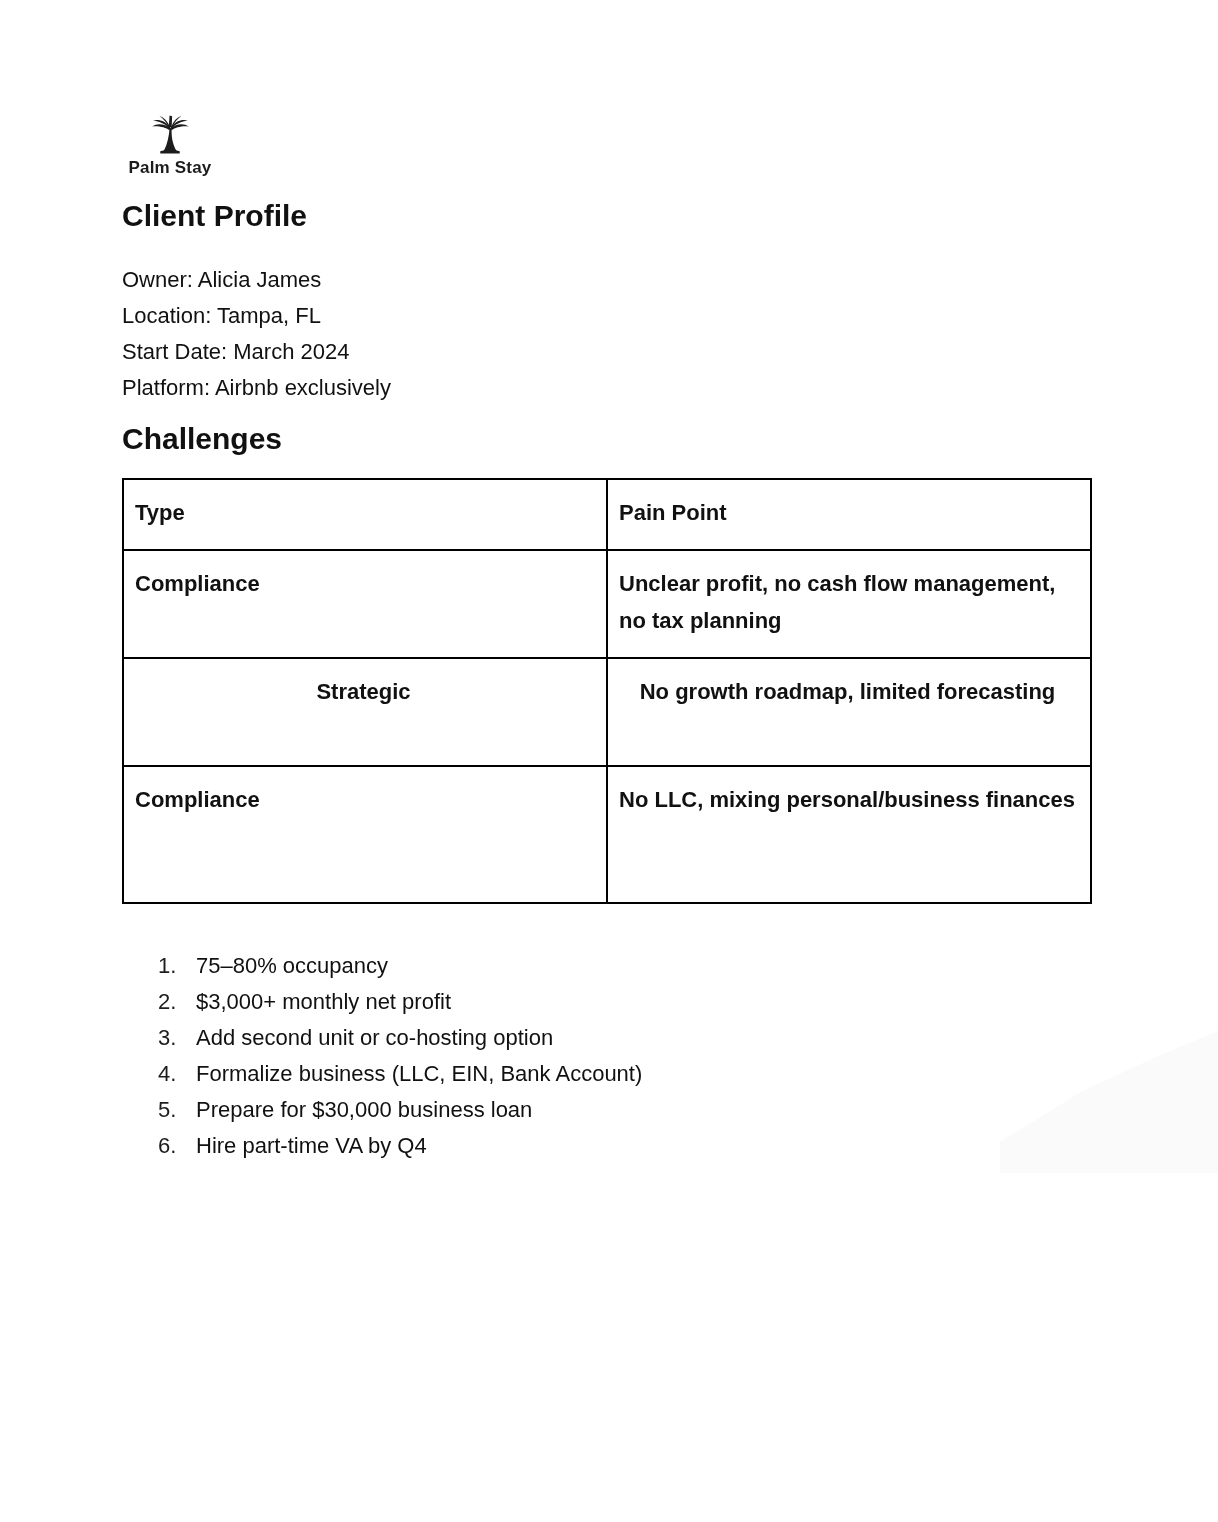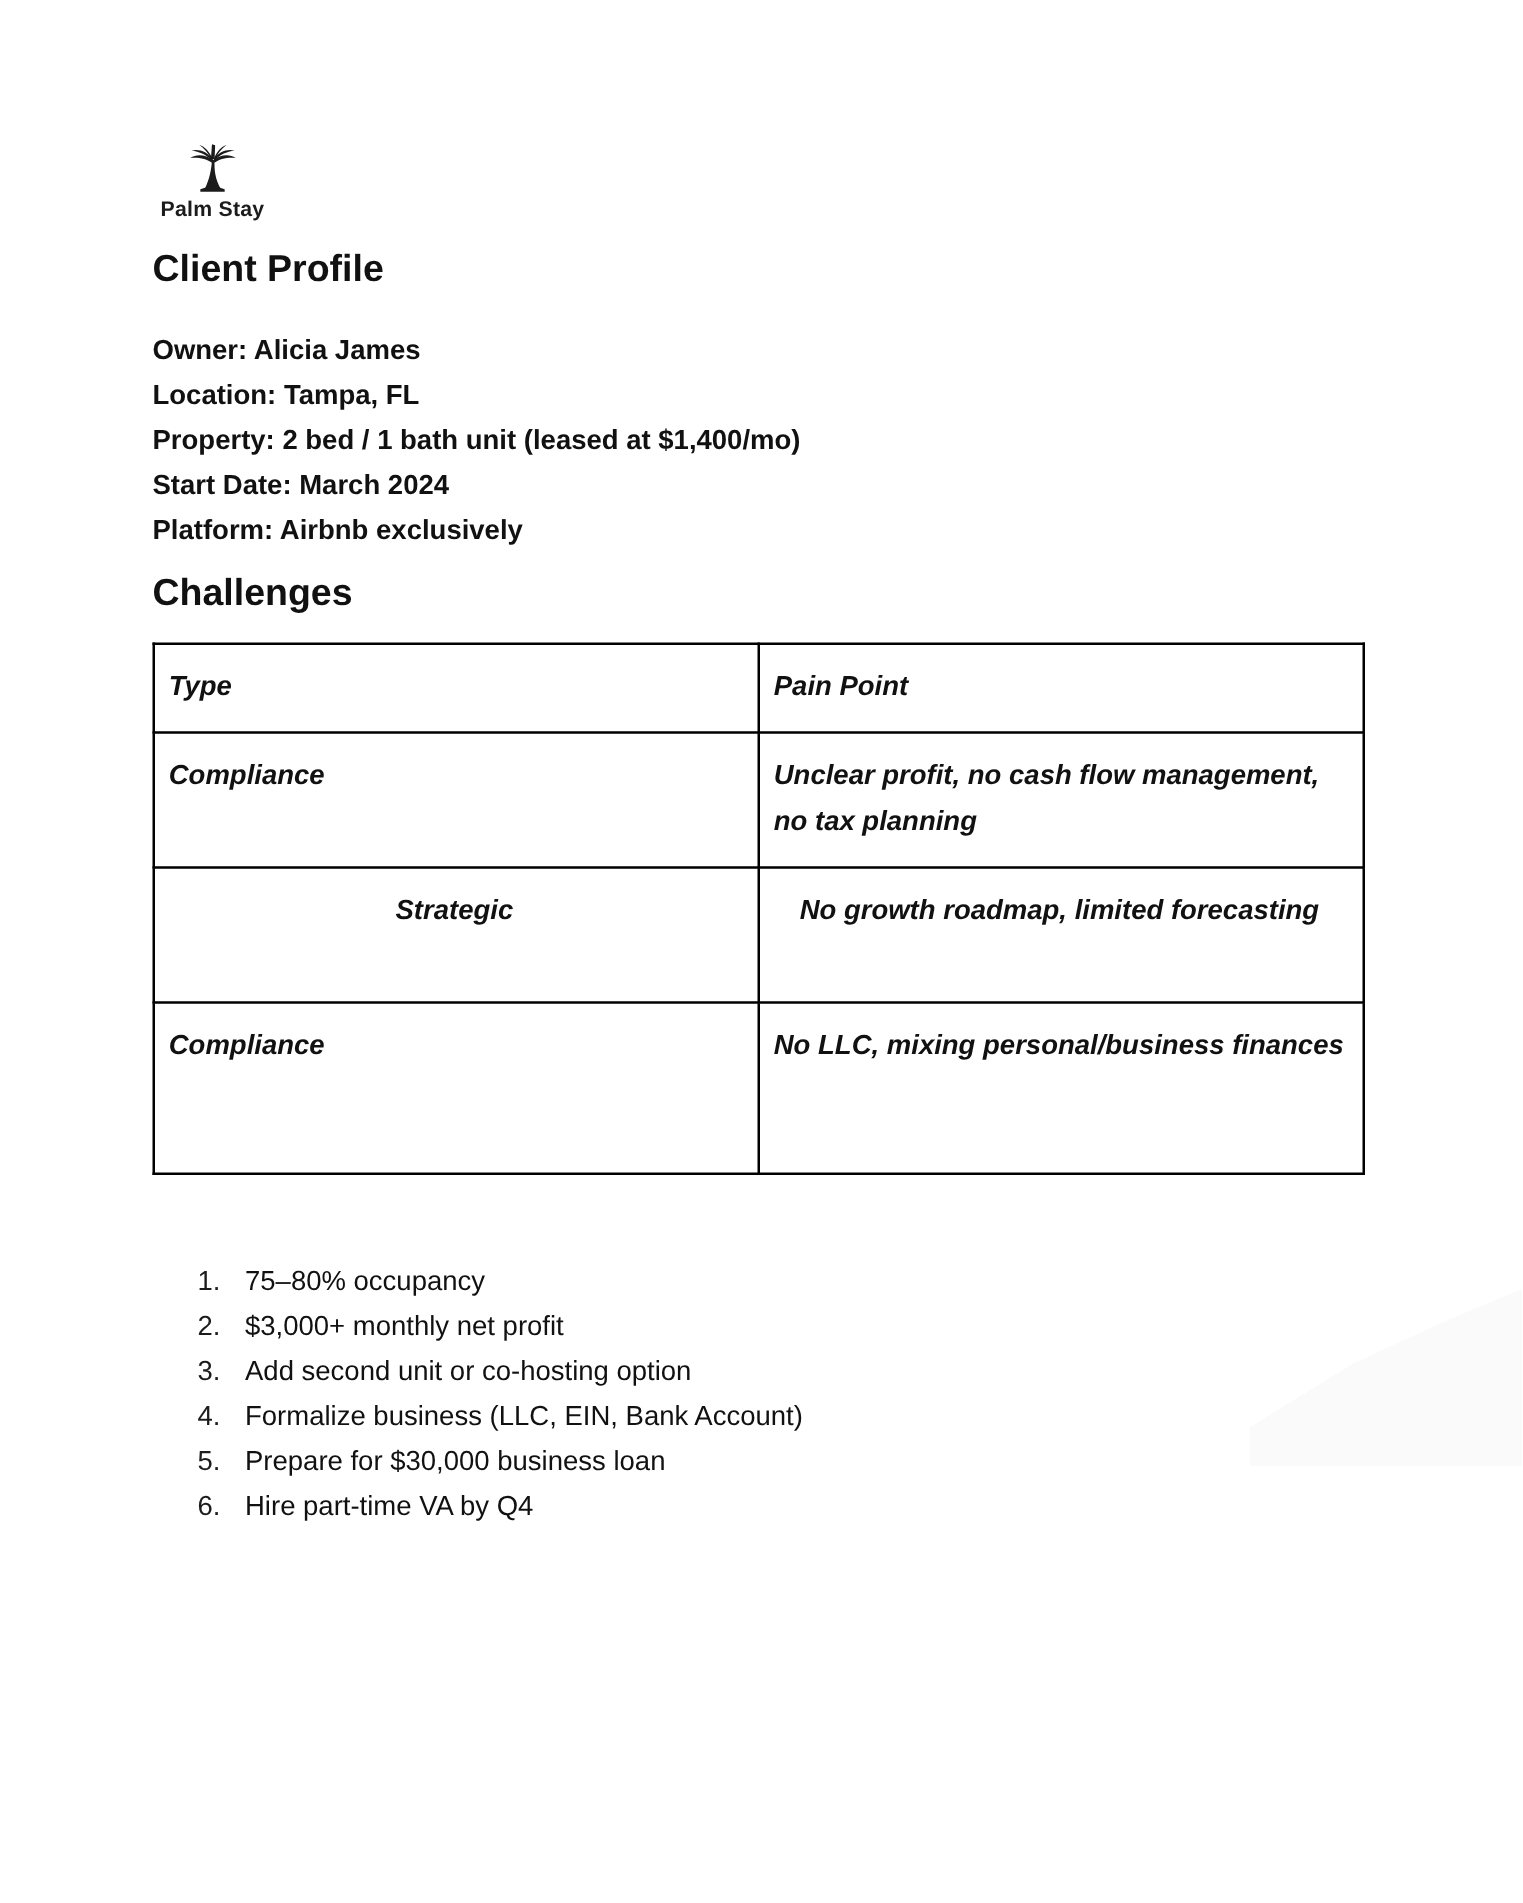--- a/index.html
+++ b/index.html
@@ -52,34 +52,33 @@
   
   .doc-heading {
     font-size: 30px;
     font-weight: 700;
     line-height: 28px;
     margin: 0;
   }
   .title-heading   { margin-bottom: 31px; }
   .profile-block {
     font-size: 22px;
-    font-weight: 700;
+    font-weight: 400;
     line-height: 36px;
     margin-bottom: 19px;
     margin-top: 32px;
   }
   .challenges-heading { margin-bottom: 25px; }
 
   
   table.challenges-table {
     border-collapse: collapse;
     width: 970px;
     table-layout: fixed;
-    margin-bottom: 67px;
-    font-style: italic;
+    margin-bottom: 44px;
   }
   .challenges-table td, .challenges-table th {
     border: 2px solid #000000;
     vertical-align: top;
     text-align: left;
     padding: 14px 14px 10px 11px;
     font-size: 22px;
     font-weight: 700;
     line-height: 37px;
   }
@@ -153,21 +152,20 @@
         </g>
       </svg>
       <div class="logo-text">Palm Stay</div>
     </div>
 
     <h1 class="doc-heading title-heading">Client Profile</h1>
 
     <div class="profile-block">
       <div>Owner: Alicia James</div>
       <div>Location: Tampa, FL</div>
-      <div>Property: 2 bed / 1 bath unit (leased at $1,400/mo)</div>
       <div>Start Date: March 2024</div>
       <div>Platform: Airbnb exclusively</div>
     </div>
 
     <h2 class="doc-heading challenges-heading">Challenges</h2>
 
     <table class="challenges-table">
       <colgroup>
           <col>
           <col>

